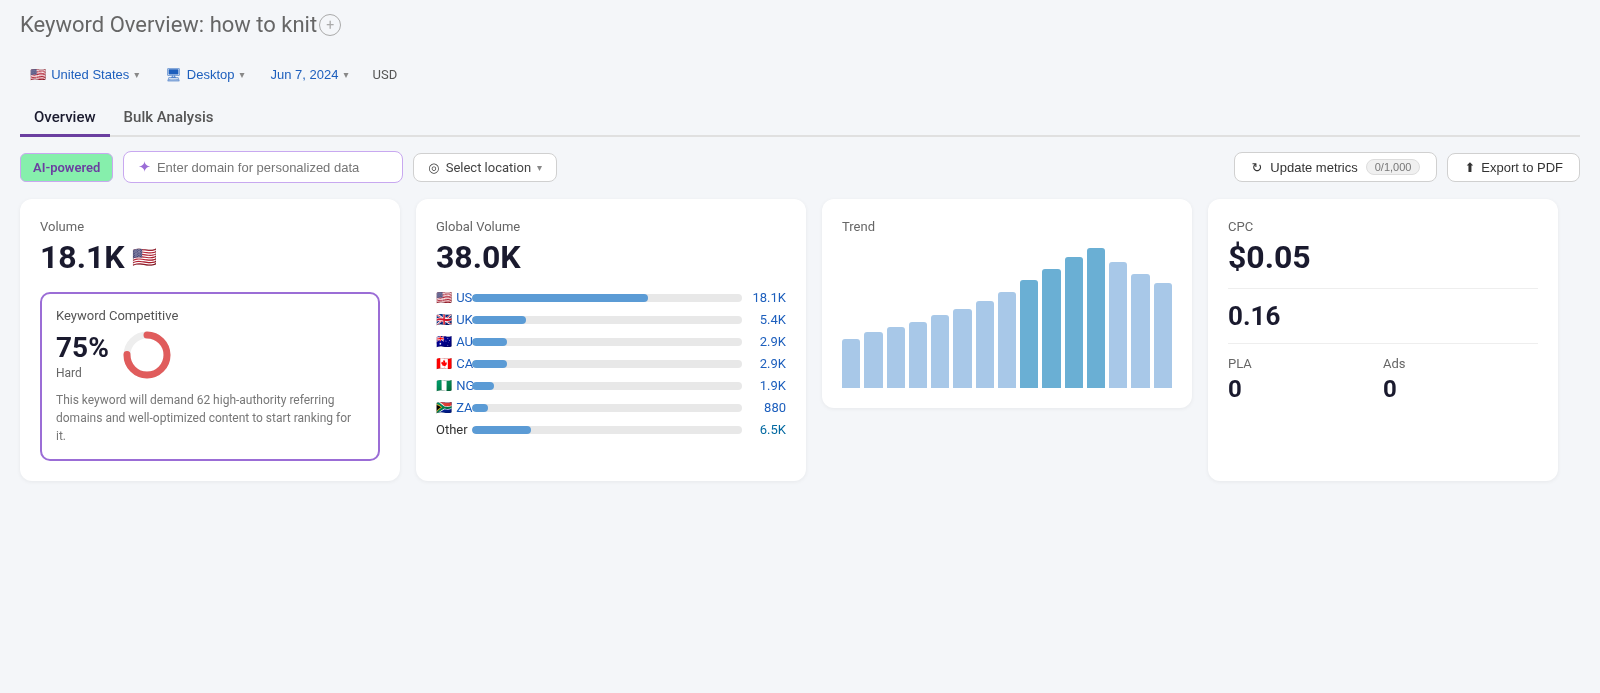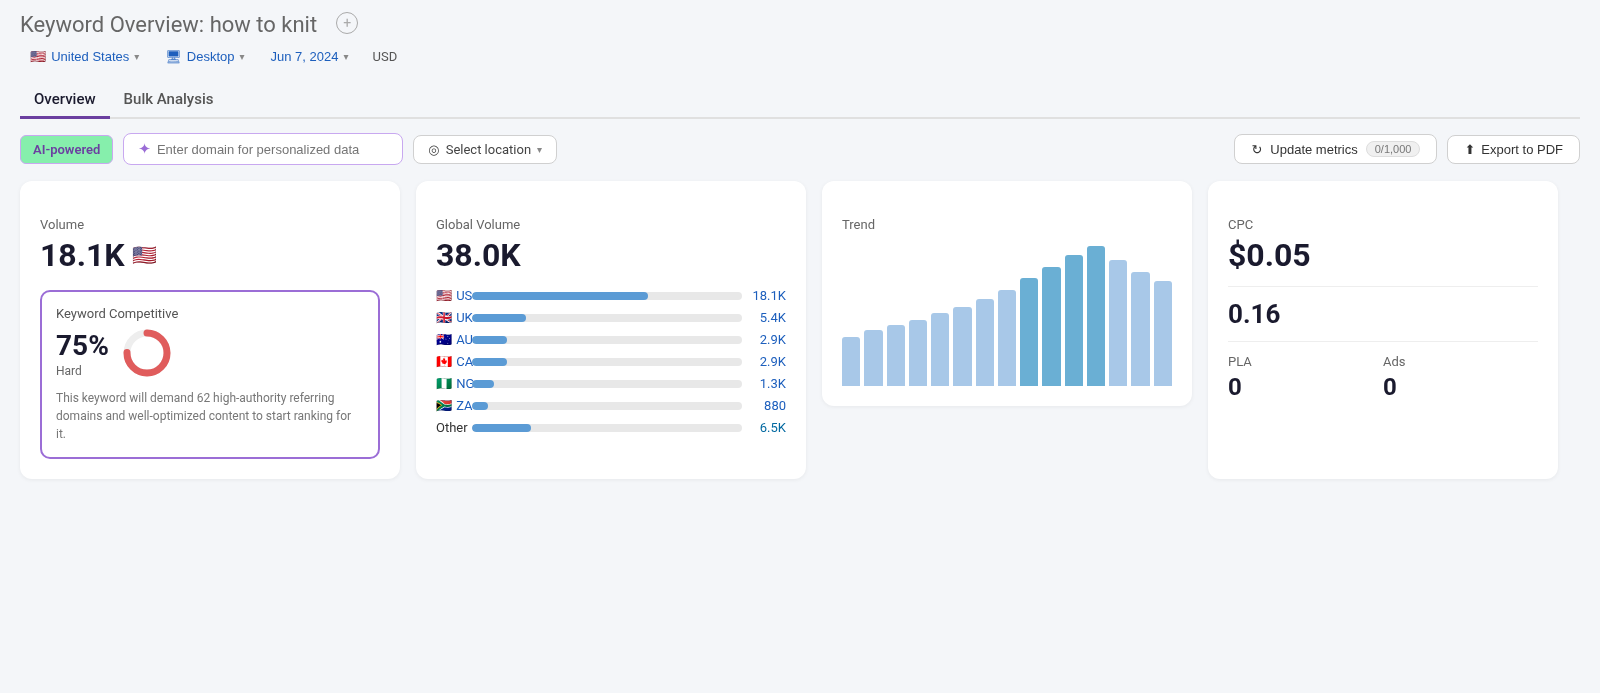--- a/index.html
+++ b/index.html
@@ -9,22 +9,23 @@
       color: #1a1a2e;
       font-size: 14px;
     }
     .page-wrapper {
       background: #f4f6f9;
       min-height: 693px;
       padding: 12px 20px 20px 20px;
     }
     .header-row {
       display: flex;
-      gap: 19px;
-      margin-bottom: 8px;
+      align-items: center;
+      gap: 2px;
+      margin-bottom: 26px;
     }
     .page-title {
       font-size: 22px;
       font-weight: 700;
       color: #1a1a2e;
     }
     .page-title span {
       font-weight: 400;
       color: #666;
     }
@@ -175,21 +176,20 @@
     .card {
       background: white;
       border-radius: 12px;
       padding: 20px;
       box-shadow: 0 1px 4px rgba(0,0,0,0.06);
     }
     .card-label {
       font-size: 13px;
       color: #666;
       margin-bottom: 4px;
-      margin-top: 16px;
     }
     .card-value {
       font-size: 32px;
       font-weight: 700;
       color: #1a1a2e;
       display: flex;
       align-items: center;
       gap: 8px;
       margin-bottom: 6px;
     }
@@ -439,21 +439,21 @@
       <div class="bar-val" style="color:#1d5fbd">2.9K</div>
     </div>
           <div class="bar-row">
       <div class="bar-country">
         <span>🇳🇬</span>
         <span style="color:#1d5fbd;font-size:13px;">NG</span>
       </div>
       <div class="bar-track">
         <div class="bar-fill" style="width:8%;"></div>
       </div>
-      <div class="bar-val" style="color:#1d5fbd">1.3K</div>
+      <div class="bar-val" style="color:#1d5fbd">1.9K</div>
     </div>
           <div class="bar-row">
       <div class="bar-country">
         <span>🇿🇦</span>
         <span style="color:#1d5fbd;font-size:13px;">ZA</span>
       </div>
       <div class="bar-track">
         <div class="bar-fill" style="width:6%;"></div>
       </div>
       <div class="bar-val" style="color:#1d5fbd">880</div>

